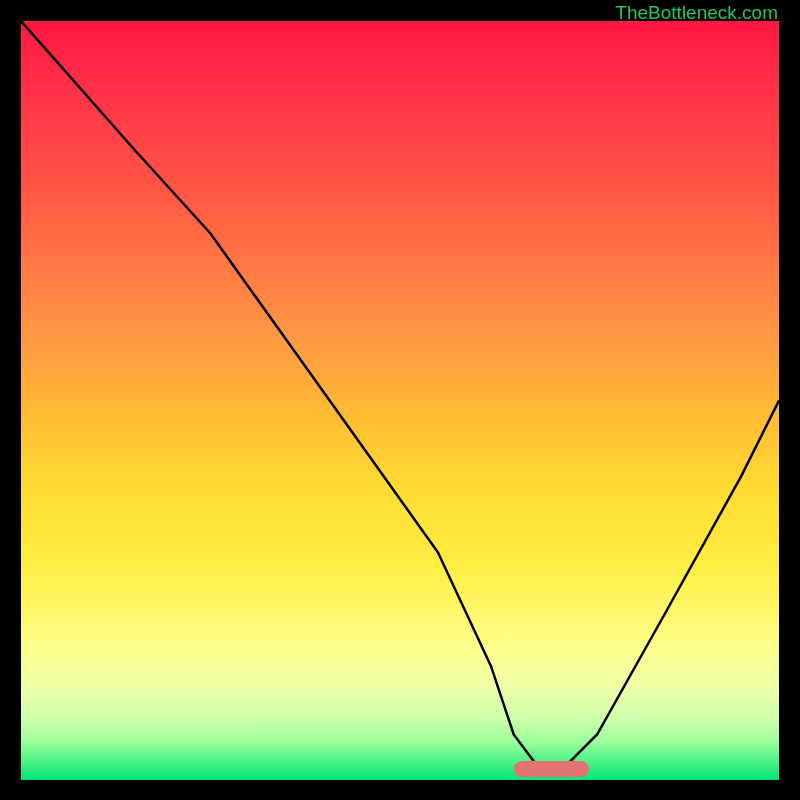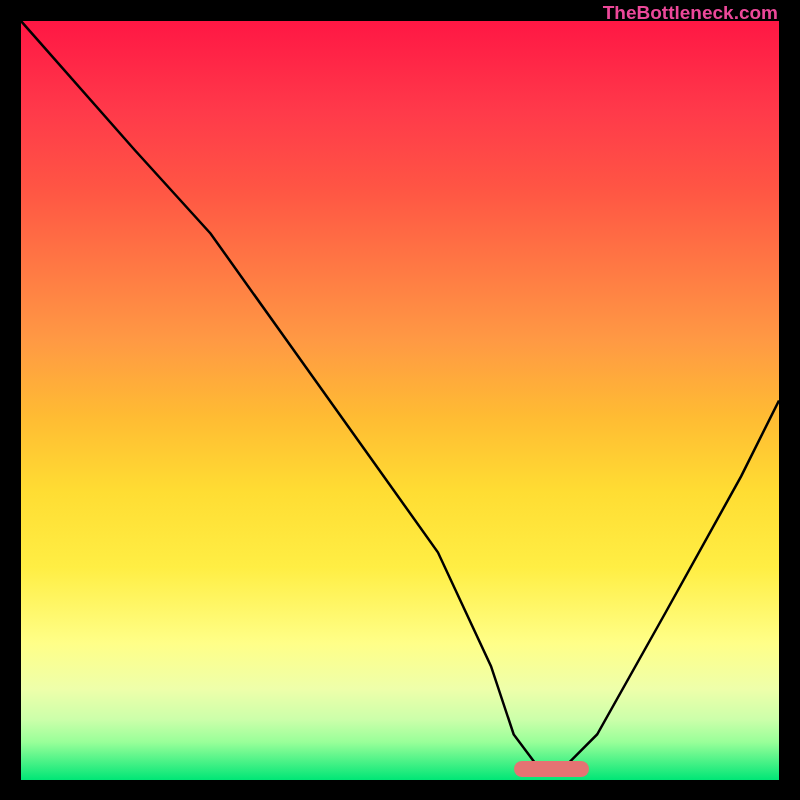--- a/index.html
+++ b/index.html
@@ -44,23 +44,23 @@
   }
   .red-bar {
     position: absolute;
     background: #e57373;
     border-radius: 10px;
   }
   .watermark {
     position: absolute;
     top: 2px;
     right: 22px;
-    color: #ec4899;
+    color: #22c55e;
     font-size: 19px;
-    font-weight: 700;
+    font-weight: 400;
   }
 </style>
 </head>
 <body>
 
 <div class="plot-area">
   <svg class="curve-svg" viewBox="0 0 758 759" preserveAspectRatio="none">
     <path id="curve-path" d="M0.0 0.0 L113.7 129.0 L189.5 212.5 L265.3 318.8 L341.1 425.0 L416.9 531.3 L470.0 645.1 L492.7 713.5 L515.4 743.8 L545.8 743.8 L576.1 713.5 L644.3 592.0 L720.1 455.4 L758.0 379.5" stroke="#000" stroke-width="2.5" fill="none"></path>
   </svg>
   <div class="red-bar" id="red-bar" style="left: 492.7px; width: 75.8px; top: 739.615px; height: 16px;"></div>

